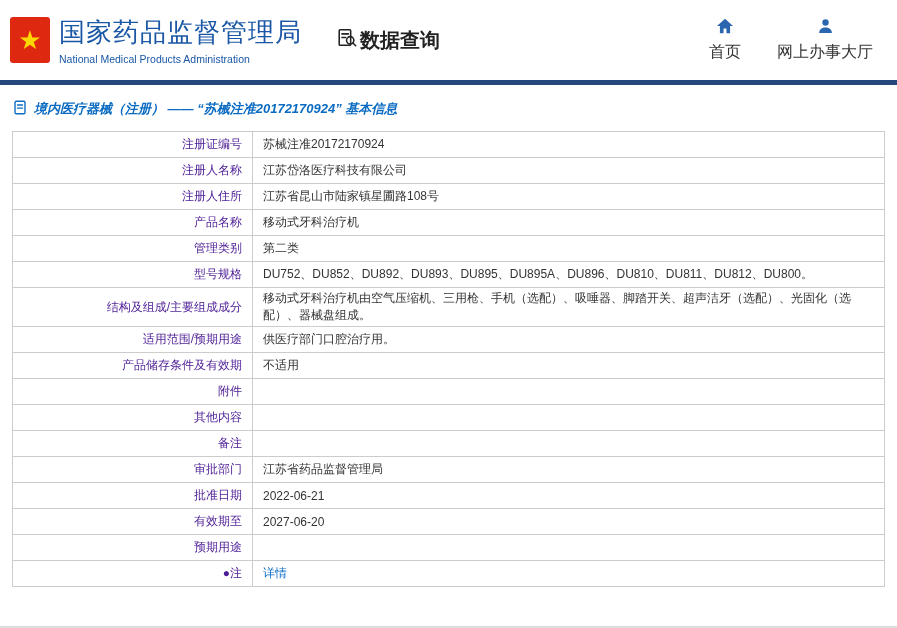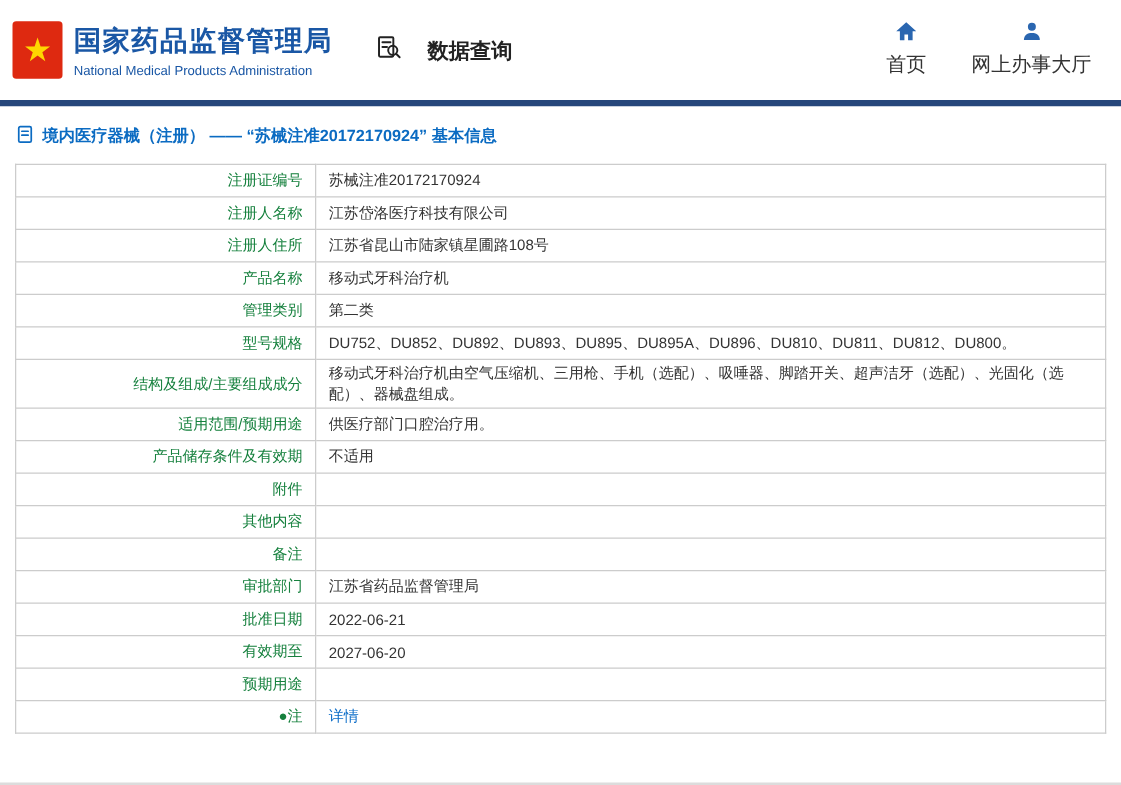--- a/index.html
+++ b/index.html
@@ -28,36 +28,36 @@
     flex: 0 0 auto;
   }
   .emblem .star::before { content: "★"; }
   .emblem .star {
     color: #ffd700;
     font-size: 26px;
     line-height: 1;
   }
   .org { margin-left: 9px; }
   .org .cn {
-    font-size: 22px;
-    font-weight: bold;
+    font-size: 26px;
+    font-weight: normal;
     color: #1a57a5;
     letter-spacing: 1px;
     white-space: nowrap;
   }
   .org .en {
     font-size: 10.5px;
     color: #1a57a5;
     margin-top: 3px;
     white-space: nowrap;
   }
   .data-query {
-    display: flex; align-items: center; gap: 20px;
+    display: flex; align-items: center; gap: 2px;
     margin-left: 34px;
-    font-size: 17px;
+    font-size: 20px;
     font-weight: bold;
     color: #222;
     cursor: pointer;
     white-space: nowrap;
   }
   .spacer { flex: 1; }
   .top-nav { display: flex; gap: 36px; }
   .nav-item {
     display: flex; flex-direction: column; align-items: center;
     gap: 4px;
@@ -70,41 +70,42 @@
   
   .bar { height: 5px; background: #26477b; }
 
   
   .breadcrumb {
     display: flex; align-items: center; gap: 7px;
     padding: 15px 14px 11px 13px;
     font-size: 13px;
     font-weight: bold;
     color: #0b6bc2;
+    font-style: italic;
   }
 
   
   .info-table {
     width: 873px;
     margin: 2px 12px 0 12px;
     border-collapse: collapse;
     font-size: 12px;
     table-layout: fixed;
   }
   .info-table td {
     border: 1px solid #cccccc;
     height: 26px;
     padding: 2px 10px;
     vertical-align: middle;
     overflow: hidden;
   }
   td.lbl {
     width: 240px;
     text-align: right;
-    color: #15803d;
+    color: #4c1d95;
   }
   td.val { color: #333; margin-left: 43px; }
   .detail-link {
     color: #0a6cc8;
     text-decoration: none;
     cursor: pointer;
   }
   .bottom-line {
     position: absolute;
     left: 0; bottom: 0;

